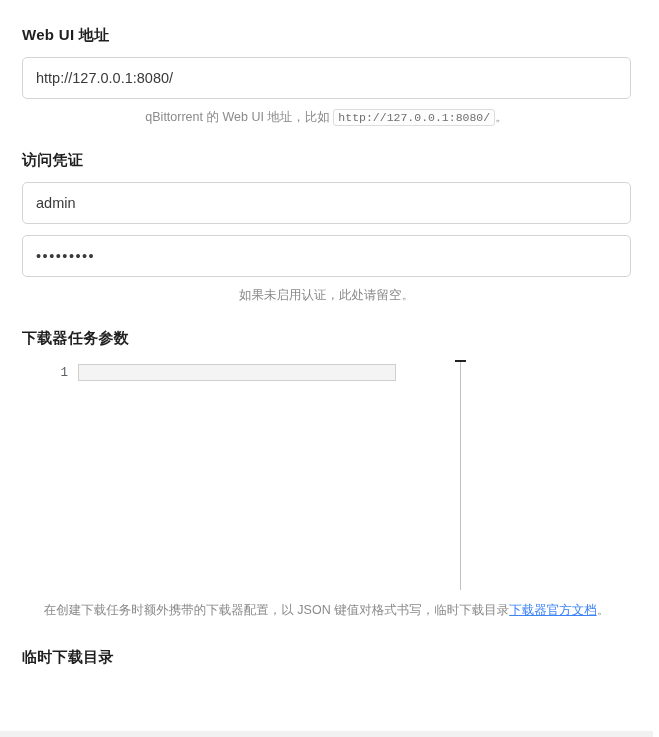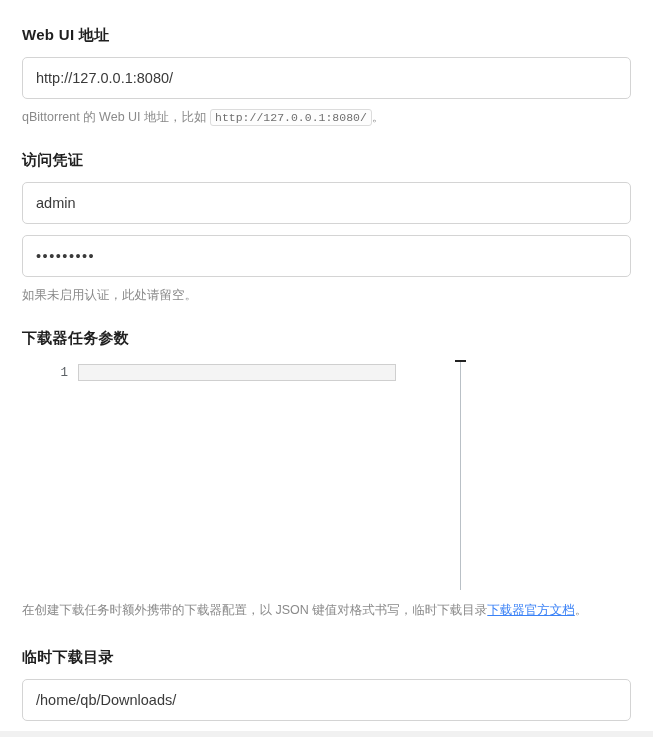--- a/index.html
+++ b/index.html
@@ -46,20 +46,21 @@
     outline: none;
   }
   .text-input::placeholder {
     color: #a8a8a8;
   }
   .help-text {
     font-size: 12.5px;
     color: #8a8a8a;
     line-height: 1.6;
     margin: 8px 0 0 0;
+    text-align: center;
   }
   .code-chip {
     font-family: "Liberation Mono", monospace;
     font-size: 11.5px;
     color: #6f6f6f;
     border: 1px solid #dcdcdc;
     border-radius: 3px;
     padding: 1px 4px;
     background: #fdfdfd;
     white-space: nowrap;
@@ -174,17 +175,16 @@
     </div>
     <p class="help-text">
       <span>在创建下载任务时额外携带的下载器配置，以 JSON 键值对格式书写，临时下载目录</span><span class="link">下载器官方文档</span><span>。</span>
     </p>
   </div>
 
   <div style="height:28px"></div>
 
   <div class="section">
     <div class="field-label">临时下载目录</div>
-    <input class="text-input" type="text" placeholder="/home/qb/Downloads/" value="/home/qb/Downloads/" style="">
   </div>
 
   <div class="scroll-strip"></div>
 </div>
 
 </body></html>

